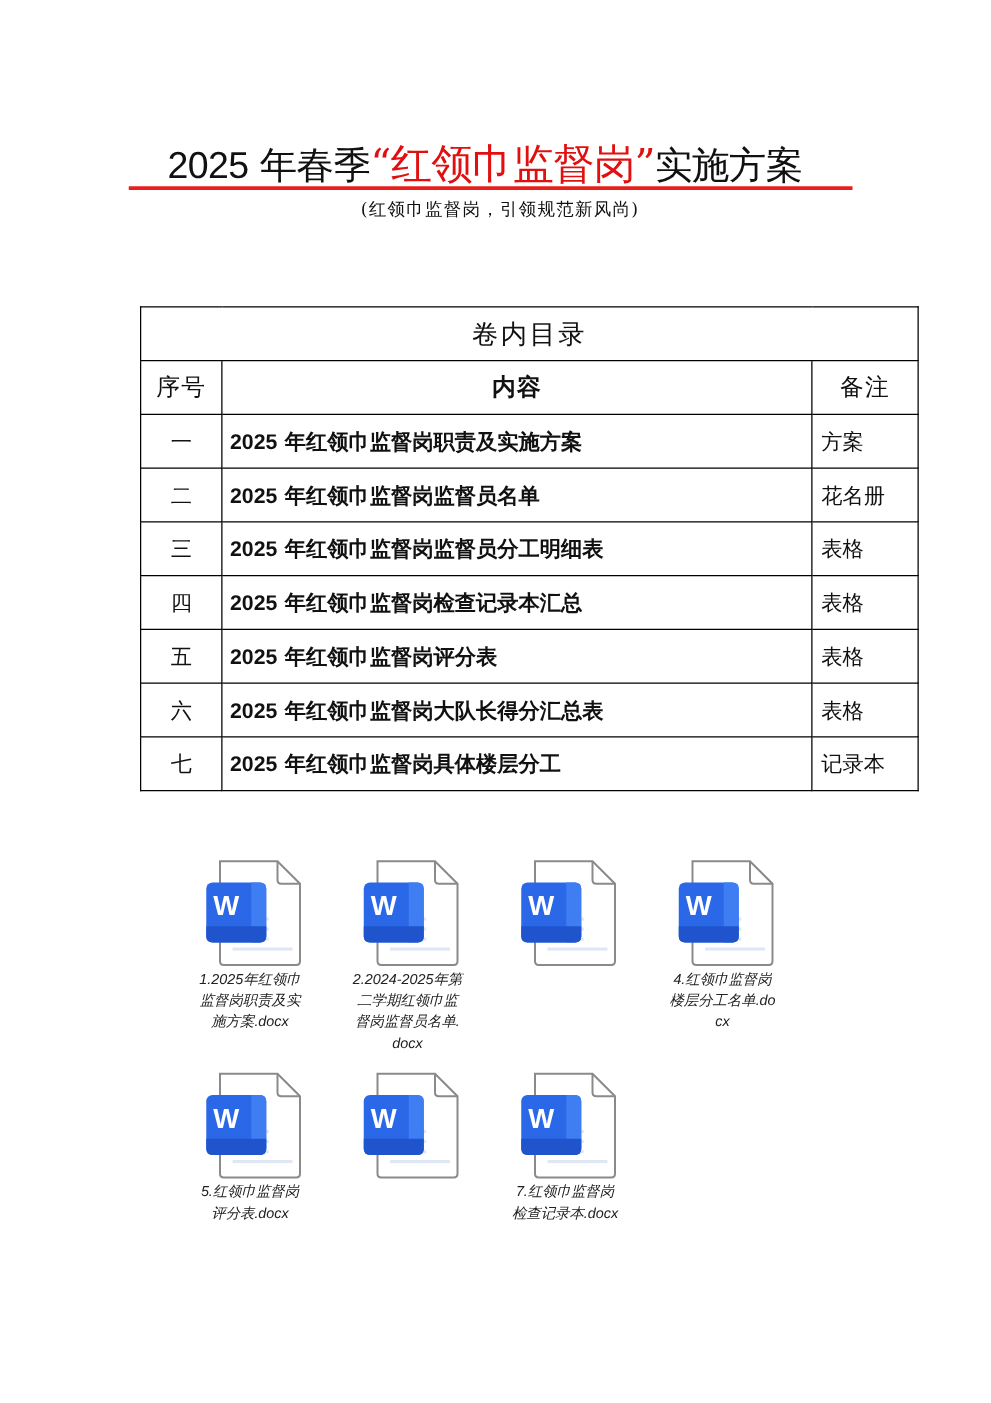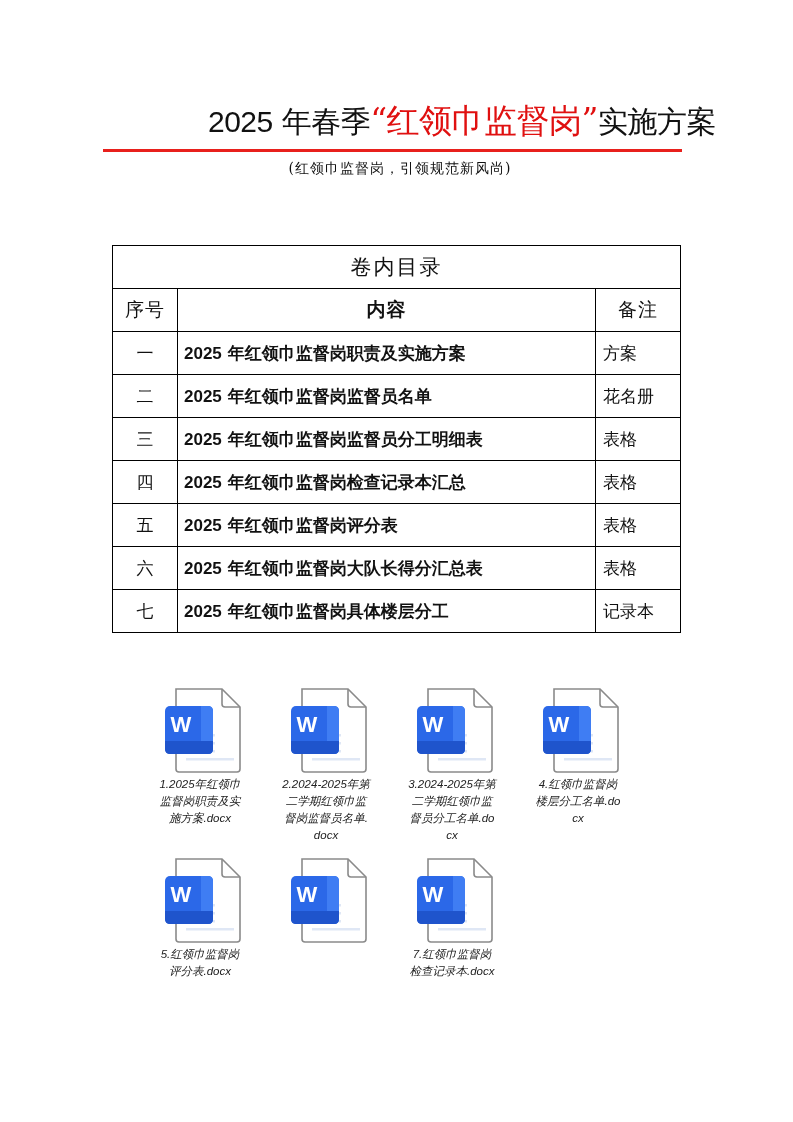--- a/index.html
+++ b/index.html
@@ -1,25 +1,25 @@
 <!DOCTYPE html>
 <html><head>
 <meta charset="utf-8">
 <style>
   html, body { margin: 0; padding: 0; background: #ffffff; }
   body { width: 793px; height: 1122px; position: relative; overflow: hidden;
          font-family: "DejaVu Serif", "Liberation Serif", serif; color: #111; }
-  .title { position: absolute; left: 116px; top: 96px; width: 600px; text-align: right;
-           font-size: 30px; line-height: 50px; white-space: nowrap; letter-spacing: -0.5px; }
+  .title { position: absolute; left: 88px; top: 96px; width: 600px; text-align: center;
+           font-size: 30px; line-height: 70px; white-space: nowrap; letter-spacing: -0.5px; }
   .title .num { font-family: "Liberation Sans", sans-serif; font-size: 30px; }
   .title .red { color: #e01010; font-size: 33px; }
   .redline { position: absolute; left: 103px; top: 149px; width: 579px; height: 3px; background: #e8201c; }
   .subtitle { position: absolute; left: 100px; top: 153px; width: 600px; text-align: center;
               font-size: 14px; line-height: 30px; letter-spacing: 1px; }
-  table.toc { position: absolute; left: 112px; top: 245px; width: 569px; border-collapse: collapse; }
+  table.toc { position: absolute; left: 112px; top: 245px; width: 623px; border-collapse: collapse; }
   table.toc td { border: 1.3px solid #000; font-size: 17px; padding: 0; height: 42px; }
   table.toc td.caption { text-align: center; font-size: 21px; letter-spacing: 2px; height: 42px; }
   table.toc td.c1 { width: 64px; text-align: center; }
   table.toc td.c2 { padding-left: 6px; font-weight: bold; }
   table.toc td.c3 { width: 77px; padding-left: 7px; }
   table.toc tr.head td { text-align: center; font-size: 19px; letter-spacing: 1px; padding-left: 0; }
   table.toc td .n { font-family: "Liberation Sans", sans-serif; font-size: 17px; }
   .files { position: absolute; left: 140px; top: 686px; width: 520px; }
   .file { position: absolute; width: 100px; text-align: center; }
   .file .icon { position: relative; width: 100px; height: 88px; }
@@ -127,21 +127,20 @@
         <rect x="55" y="48" width="10" height="2.5" fill="#dfe7f5"></rect>
           <rect x="55" y="56" width="10" height="2.5" fill="#dfe7f5"></rect>
         <rect x="55" y="64" width="10" height="2.5" fill="#dfe7f5"></rect>
           <rect x="36" y="72" width="48" height="2.5" fill="#dfe7f5"></rect>
         <rect x="15" y="20" width="48" height="48" rx="5" fill="#2b68e8"></rect>
         <path d="M51 20 H58 Q63 20 63 25 V63 Q63 68 58 68 H51 Z" fill="#3f7df3"></path>
         <path d="M15 55 H63 V63 Q63 68 58 68 H20 Q15 68 15 63 Z" fill="#1f54cc"></path>
         <text x="31" y="46" text-anchor="middle" font-family="Liberation Sans, sans-serif" font-weight="bold" font-size="22" fill="#fff">W</text>
       </svg>
     </div>
-    <div class="label">3.2024-2025年第二学期红领巾监督员分工名单.docx</div>
   </div>
   <div class="file" style="left:388px; top:0px;">
     <div class="icon">
       <svg width="100" height="88" viewBox="0 0 100 88">
         <path d="M26 3 H72 L90 21 V83 Q90 86 87 86 H29 Q26 86 26 83 Z" fill="#fff" stroke="#8a8a8a" stroke-width="1.6"></path>
         <path d="M72 3 V18 Q72 21 75 21 H90" fill="none" stroke="#8a8a8a" stroke-width="1.6"></path>
         <rect x="55" y="48" width="10" height="2.5" fill="#dfe7f5"></rect>
           <rect x="55" y="56" width="10" height="2.5" fill="#dfe7f5"></rect>
         <rect x="55" y="64" width="10" height="2.5" fill="#dfe7f5"></rect>
           <rect x="36" y="72" width="48" height="2.5" fill="#dfe7f5"></rect>

